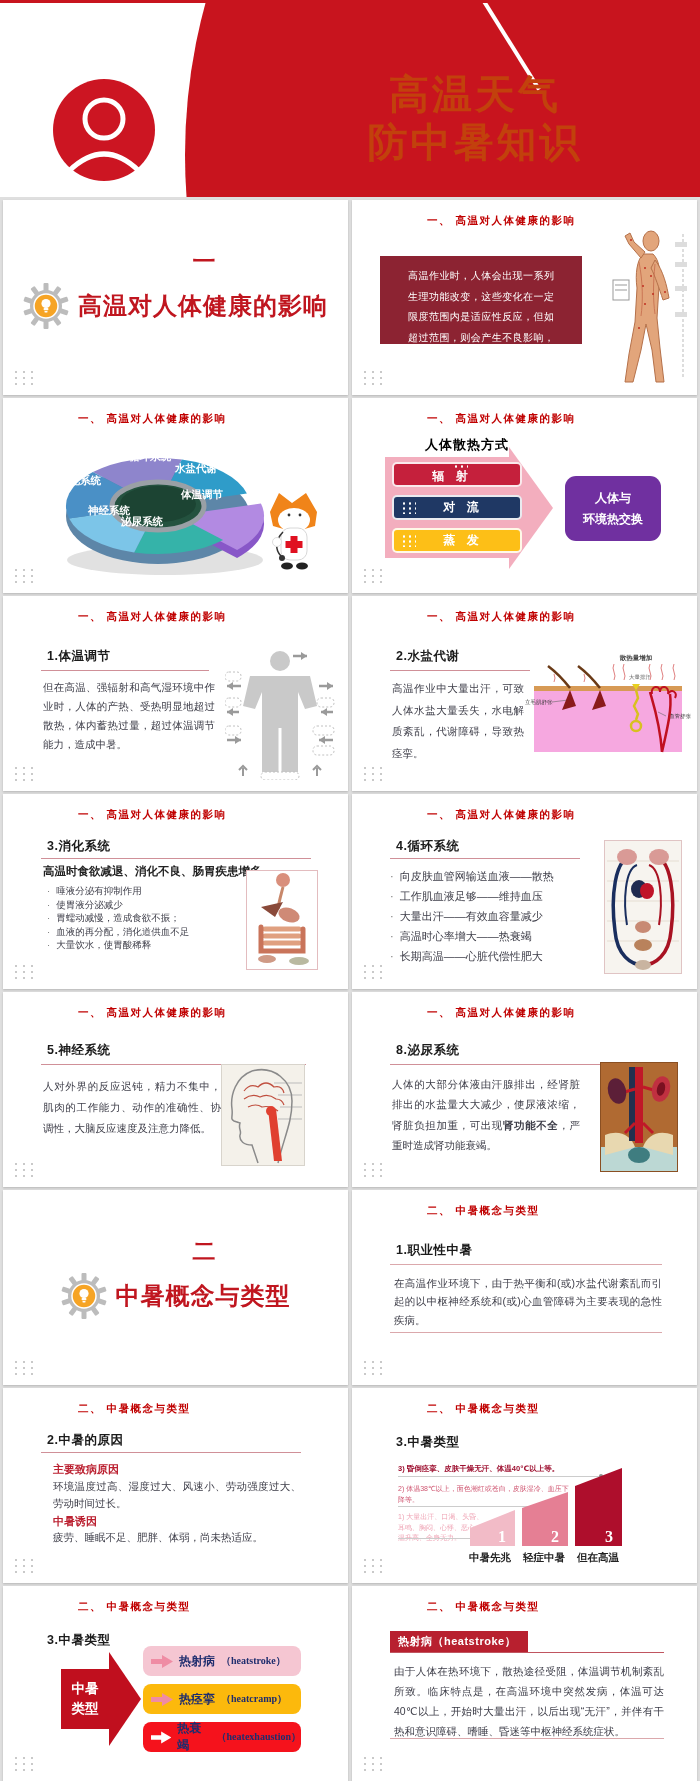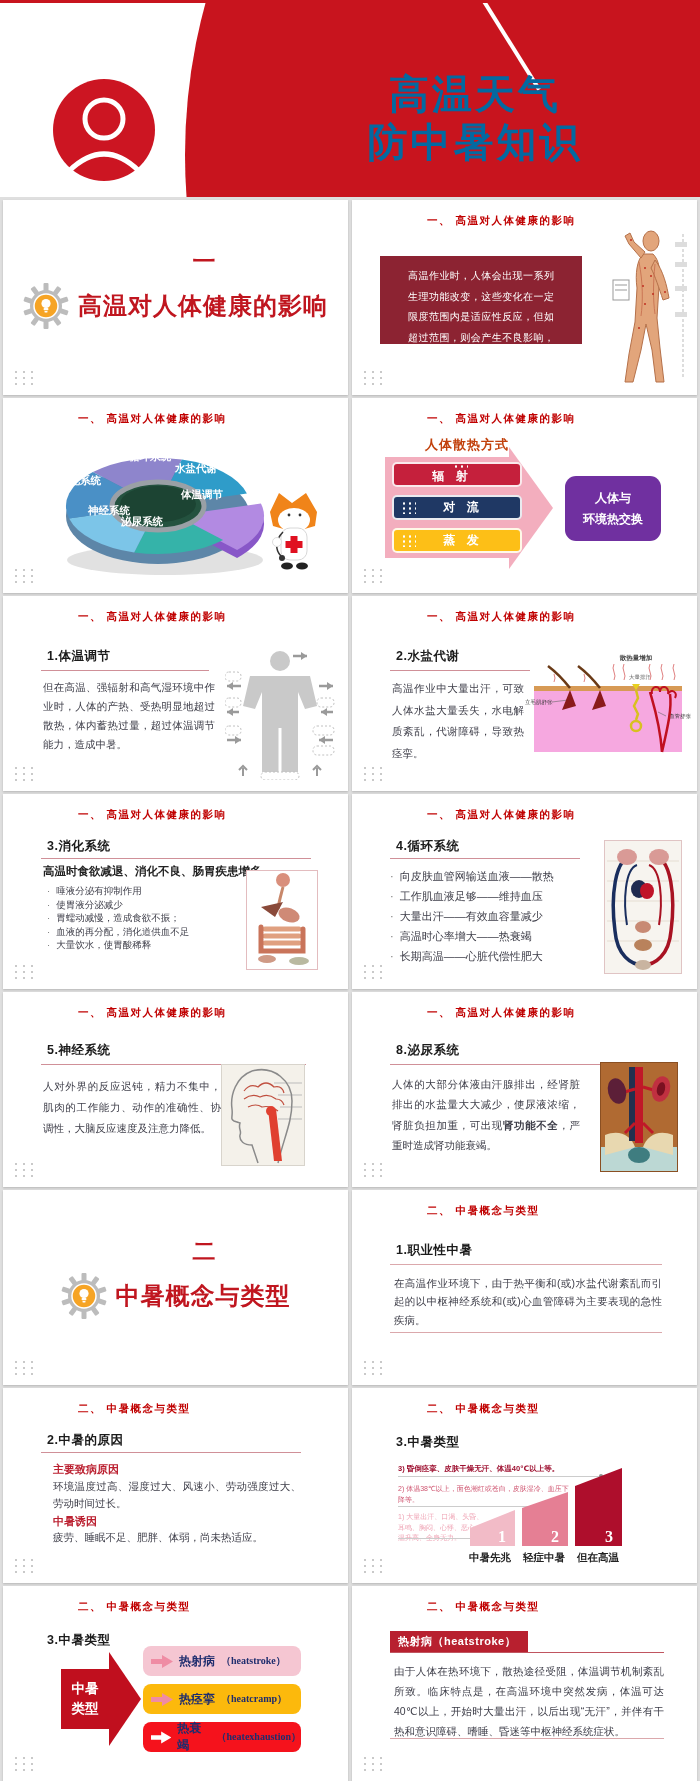--- a/index.html
+++ b/index.html
@@ -5,21 +5,21 @@
   html,body{margin:0;padding:0;}
   body{width:700px;background:#dfdfdf;font-family:"Liberation Sans","DejaVu Sans",sans-serif;}
   #page{position:relative;width:700px;height:1781px;background:#dfdfdf;overflow:hidden;}
 
   
   #hdr{position:absolute;left:0;top:0;width:700px;height:197px;background:#ffffff;overflow:hidden;}
   #hdr .topstrip{position:absolute;left:0;top:0;width:100%;height:3px;background:#c8141e;}
   #hdr .blob{position:absolute;left:185px;top:-420px;width:1150px;height:1150px;border-radius:50%;background:#c8141e;}
   #hdr .corner{position:absolute;left:500px;top:0;width:200px;height:100px;background:#c8141e;}
   #hdr .slash{position:absolute;left:508px;top:-12px;width:4px;height:110px;background:#ffffff;transform:rotate(-32deg);}
-  #hdr .htitle{position:absolute;left:255px;top:70px;width:440px;text-align:center;color:#0369a1;font-weight:700;font-size:40px;line-height:1.2;letter-spacing:3px;}
+  #hdr .htitle{position:absolute;left:255px;top:70px;width:440px;text-align:center;color:#c2410c;font-weight:700;font-size:40px;line-height:1.2;letter-spacing:3px;}
   .avatar{position:absolute;left:53px;top:79px;width:102px;height:102px;border-radius:50%;background:#cc1522;}
 
   
   .slide{position:absolute;width:345px;height:195px;background:#fff;box-shadow:0 1px 2px rgba(0,0,0,.18);overflow:hidden;}
   .c1{left:3px}.c2{left:352px}
   .r1{top:200px}.r2{top:398px}.r3{top:596px}.r4{top:794px}.r5{top:992px}.r6{top:1190px}.r7{top:1388px}.r8{top:1586px}
 
   .dots{position:absolute;left:9px;bottom:9px;width:23px;height:17px;
         background-image:radial-gradient(circle,#c9c9c9 1.1px,transparent 1.5px);background-size:8px 6px;}
   .sh{position:absolute;top:14px;left:75px;color:#c00000;font-weight:700;font-size:10.5px;letter-spacing:1.5px;white-space:nowrap;}
@@ -199,21 +199,21 @@
         <circle cx="12" cy="52" r="4.5" fill="#fff" stroke="#ddd"></circle>
         <ellipse cx="22" cy="76" rx="6" ry="3.5" fill="#222"></ellipse>
         <ellipse cx="37" cy="76" rx="6" ry="3.5" fill="#222"></ellipse>
       </svg>
     </div>
     <div class="dots"></div>
   </div>
 
   <div class="slide c2 r2">
     <div class="sh">一、  高温对人体健康的影响</div>
-    <div style="position:absolute;left:73px;top:38px;font-weight:700;font-size:13px;color:#c2410c;letter-spacing:1px;">人体散热方式</div>
+    <div style="position:absolute;left:73px;top:38px;font-weight:700;font-size:13px;color:#000000;letter-spacing:1px;">人体散热方式</div>
     <div style="position:absolute;left:33px;top:59px;width:124px;height:101px;background:#f3aebe;"></div>
     <div style="position:absolute;left:157px;top:49px;width:0;height:0;border-left:44px solid #f3aebe;border-top:61px solid transparent;border-bottom:61px solid transparent;"></div>
     <div class="mode-bar" style="top:64px;background:#c5203c;flex-direction:column;">
       <span class="wdots"></span>
       <span class="mlabel">辐 射</span>
     </div>
     <div class="mode-bar" style="top:97px;background:#1f3864;">
       <span class="wdots"></span>
       <span class="mlabel">对 流</span>
     </div>

